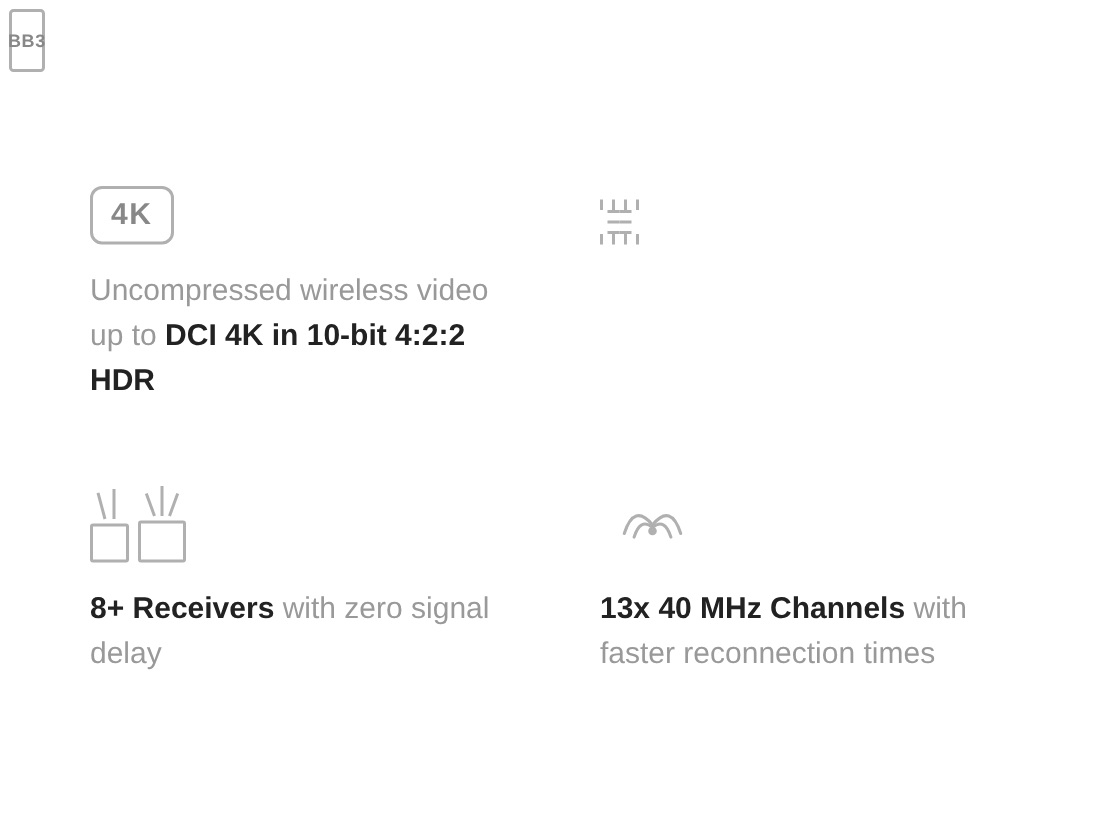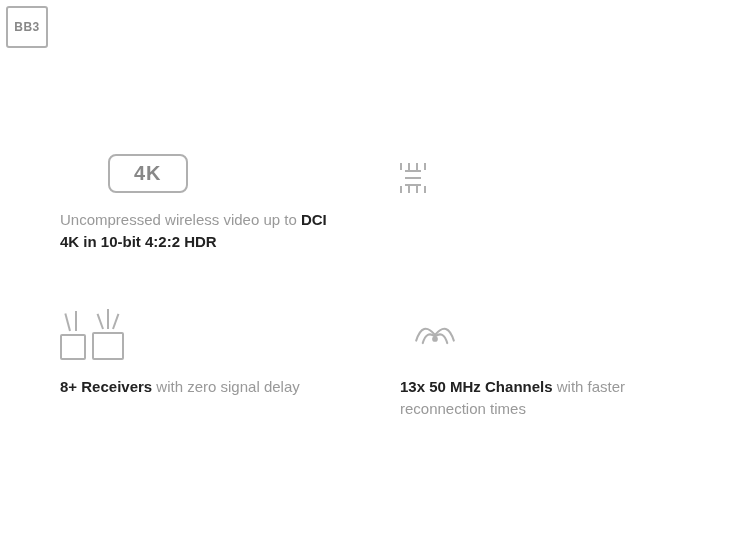--- a/index.html
+++ b/index.html
@@ -37,25 +37,24 @@
       height: 70px;
       display: flex;
       align-items: flex-end;
       padding-bottom: 4px;
     }
 
     
     .icon-4k {
       border: 2px solid #b0b0b0;
       border-radius: 8px;
-      padding: 6px 24px;
+      padding: 6px 12px;
       display: inline-flex;
       align-items: center;
       justify-content: center;
-      margin-left: 48px;
     }
 
     .icon-4k span {
       font-size: 20px;
       font-weight: 600;
       color: #888;
       letter-spacing: 1px;
     }
 
     .chip-inner {
@@ -163,21 +162,21 @@
       height: 50px;
     }
 
     .signal-svg {
       width: 60px;
       height: 45px;
     }
 
     
     .feature-text {
-      font-size: 15px;
+      font-size: 20px;
       line-height: 1.5;
       color: #999;
     }
 
     .feature-text strong {
       color: #222;
       font-weight: 700;
     }
   </style>
 </head>
@@ -204,21 +203,21 @@
           <div class="pin-v"></div>
           <div class="pin-v"></div>
           <div class="pin-v"></div>
         </div>
         <div class="chip-middle-row">
           <div class="pins-left-col">
             <div class="pin-h"></div>
             <div class="pin-h"></div>
             <div class="pin-h"></div>
           </div>
-          <div class="chip-inner" style="width:42px;height:42px;border:2px solid #b0b0b0;border-radius:3px;display:flex;align-items:center;justify-content:center;">
+          <div class="chip-inner" style="width:24px;height:42px;border:2px solid #b0b0b0;border-radius:3px;display:flex;align-items:center;justify-content:center;">
             <span style="font-size:12px;font-weight:700;color:#888;letter-spacing:0.5px;">BB3</span>
           </div>
           <div class="pins-right-col">
             <div class="pin-h"></div>
             <div class="pin-h"></div>
             <div class="pin-h"></div>
           </div>
         </div>
         <div class="pins-bottom-row">
           <div class="pin-v"></div>
@@ -270,17 +269,17 @@
           <path d="M 58 35 Q 50 10 35 28" stroke="#b0b0b0" stroke-width="2.5" fill="none" stroke-linecap="round"></path>
 
           <path d="M 20 38 Q 25 22 35 30" stroke="#b0b0b0" stroke-width="2.5" fill="none" stroke-linecap="round"></path>
           <path d="M 50 38 Q 45 22 35 30" stroke="#b0b0b0" stroke-width="2.5" fill="none" stroke-linecap="round"></path>
 
           <circle cx="35" cy="33" r="3.5" fill="#b0b0b0"></circle>
         </svg>
       </div>
     </div>
     <div class="feature-text">
-      <strong>13x 50 MHz Channels</strong><span> with faster reconnection times</span>
+      <strong>13x 40 MHz Channels</strong><span> with faster reconnection times</span>
     </div>
   </div>
 
 </div>
 
 </body></html>

